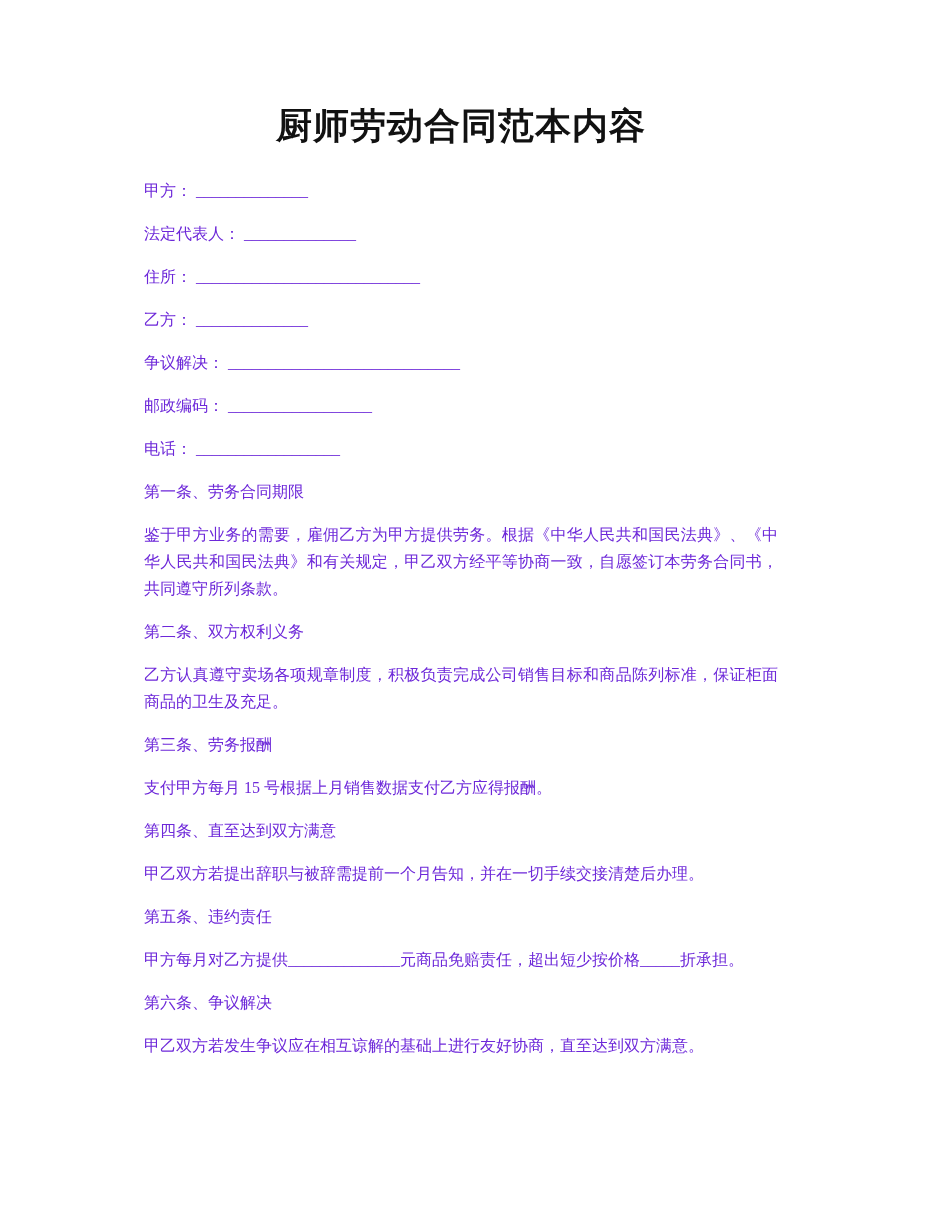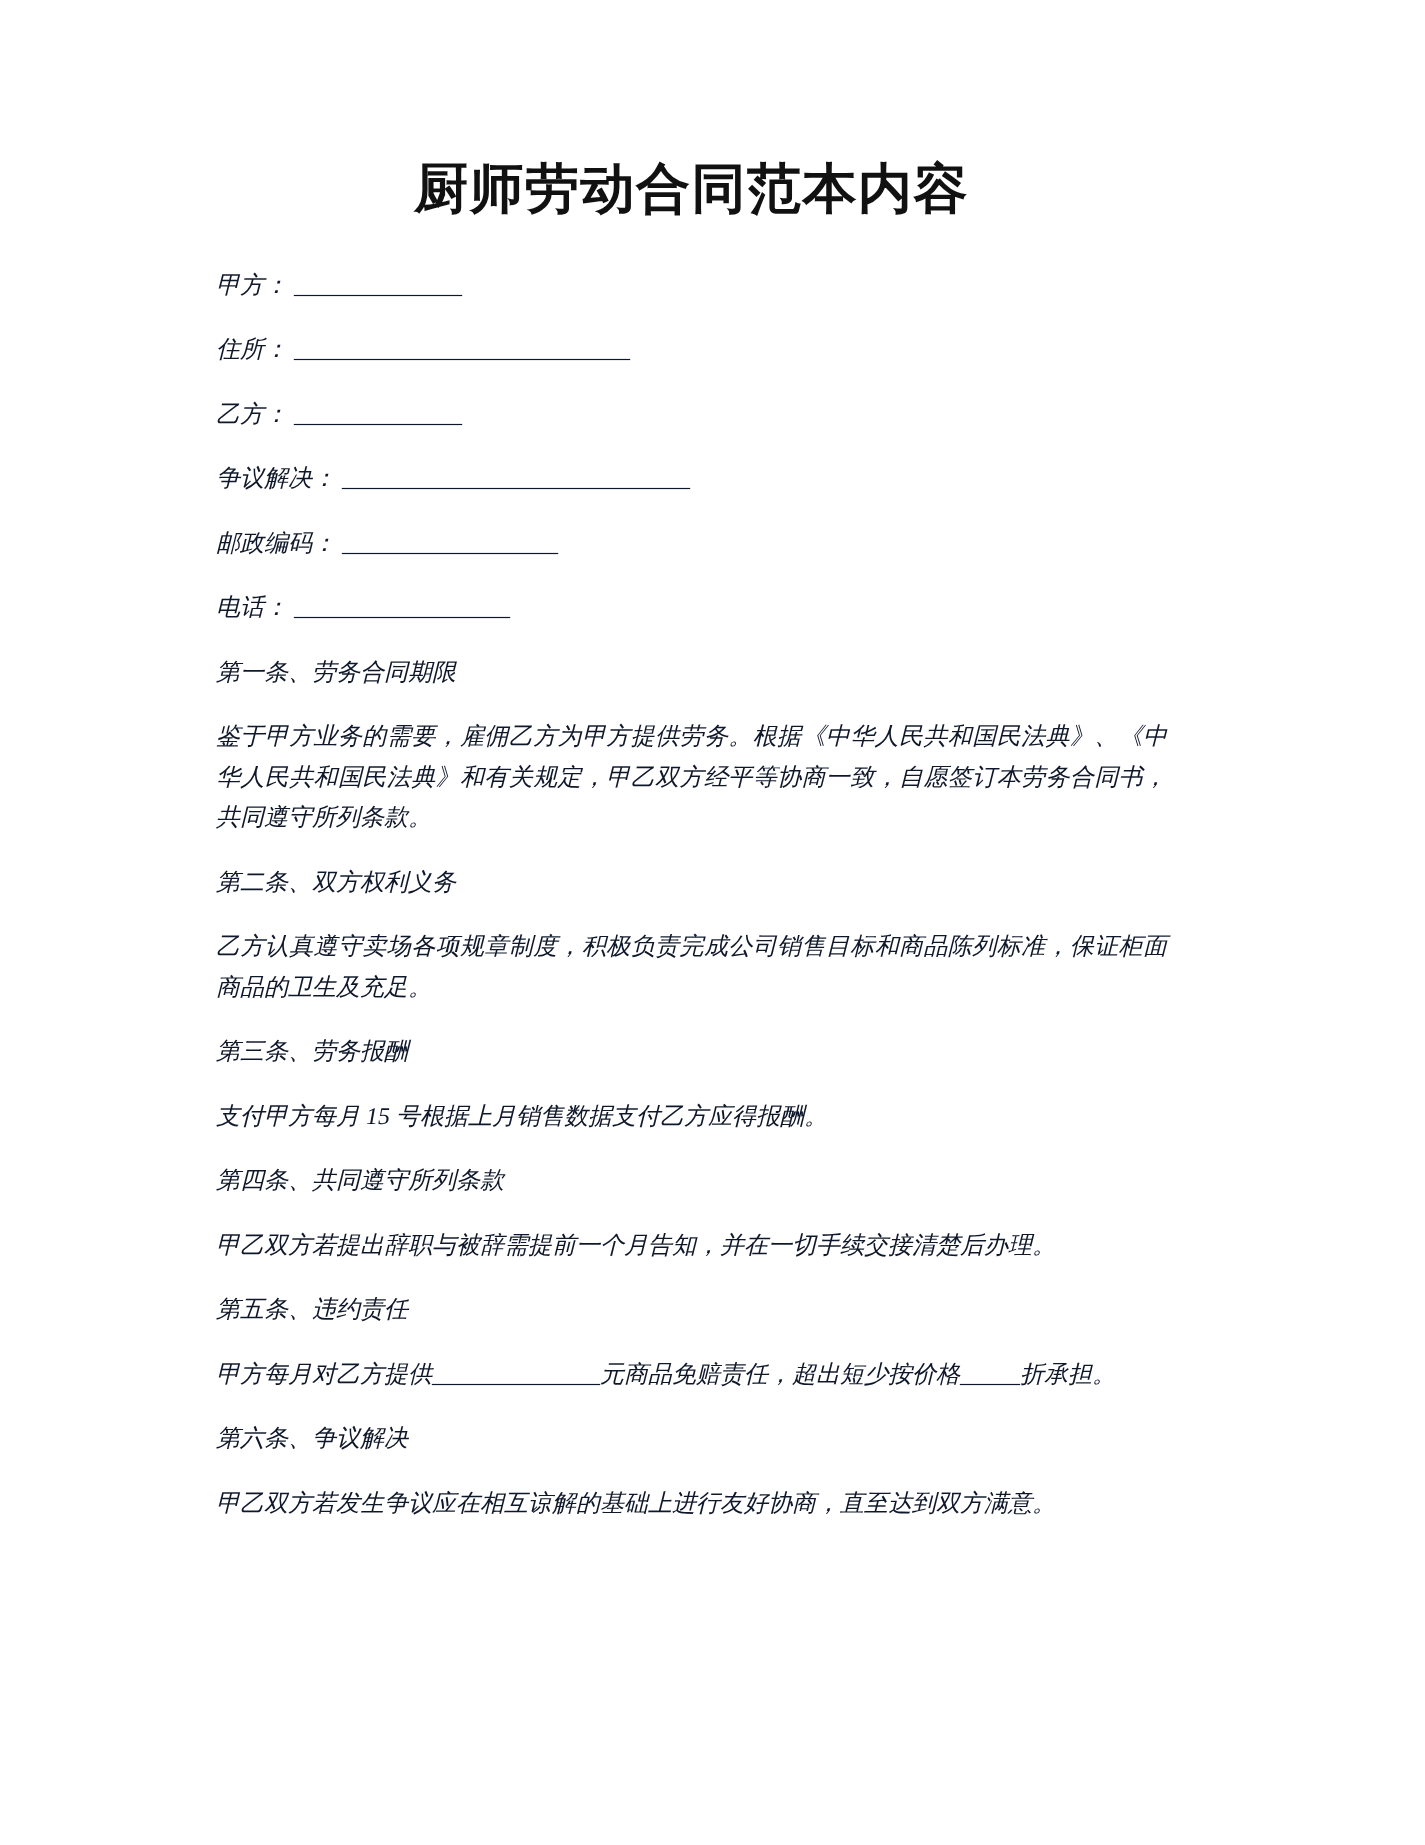--- a/index.html
+++ b/index.html
@@ -28,48 +28,48 @@
     margin: 0 0 26px 0;
     letter-spacing: 1px;
     color: #111111;
   }
   .doc-line {
     font-size: 16px;
     line-height: 27px;
     margin: 16px 0;
     text-align: justify;
     word-break: normal;
-    color: #0f172a;
-    font-style: italic;
+    color: #6d28d9;
   }
 </style>
 </head>
 <body>
 
 <div class="page">
   <h1 class="doc-title">厨师劳动合同范本内容</h1>
 
   <p class="doc-line">甲方： ______________</p>
+  <p class="doc-line">法定代表人： ______________</p>
   <p class="doc-line">住所： ____________________________</p>
   <p class="doc-line">乙方： ______________</p>
   <p class="doc-line">争议解决： _____________________________</p>
   <p class="doc-line">邮政编码： __________________</p>
   <p class="doc-line">电话： __________________</p>
 
   <p class="doc-line">第一条、劳务合同期限</p>
 
   <p class="doc-line">鉴于甲方业务的需要，雇佣乙方为甲方提供劳务。根据《中华人民共和国民法典》、《中华人民共和国民法典》和有关规定，甲乙双方经平等协商一致，自愿签订本劳务合同书，共同遵守所列条款。</p>
 
   <p class="doc-line">第二条、双方权利义务</p>
   <p class="doc-line">乙方认真遵守卖场各项规章制度，积极负责完成公司销售目标和商品陈列标准，保证柜面商品的卫生及充足。</p>
 
   <p class="doc-line">第三条、劳务报酬</p>
   <p class="doc-line">支付甲方每月 15 号根据上月销售数据支付乙方应得报酬。</p>
 
-  <p class="doc-line">第四条、共同遵守所列条款</p>
+  <p class="doc-line">第四条、直至达到双方满意</p>
   <p class="doc-line">甲乙双方若提出辞职与被辞需提前一个月告知，并在一切手续交接清楚后办理。</p>
 
   <p class="doc-line">第五条、违约责任</p>
   <p class="doc-line">甲方每月对乙方提供______________元商品免赔责任，超出短少按价格_____折承担。</p>
 
   <p class="doc-line">第六条、争议解决</p>
   <p class="doc-line">甲乙双方若发生争议应在相互谅解的基础上进行友好协商，直至达到双方满意。</p>
 </div>
 
 </body></html>

